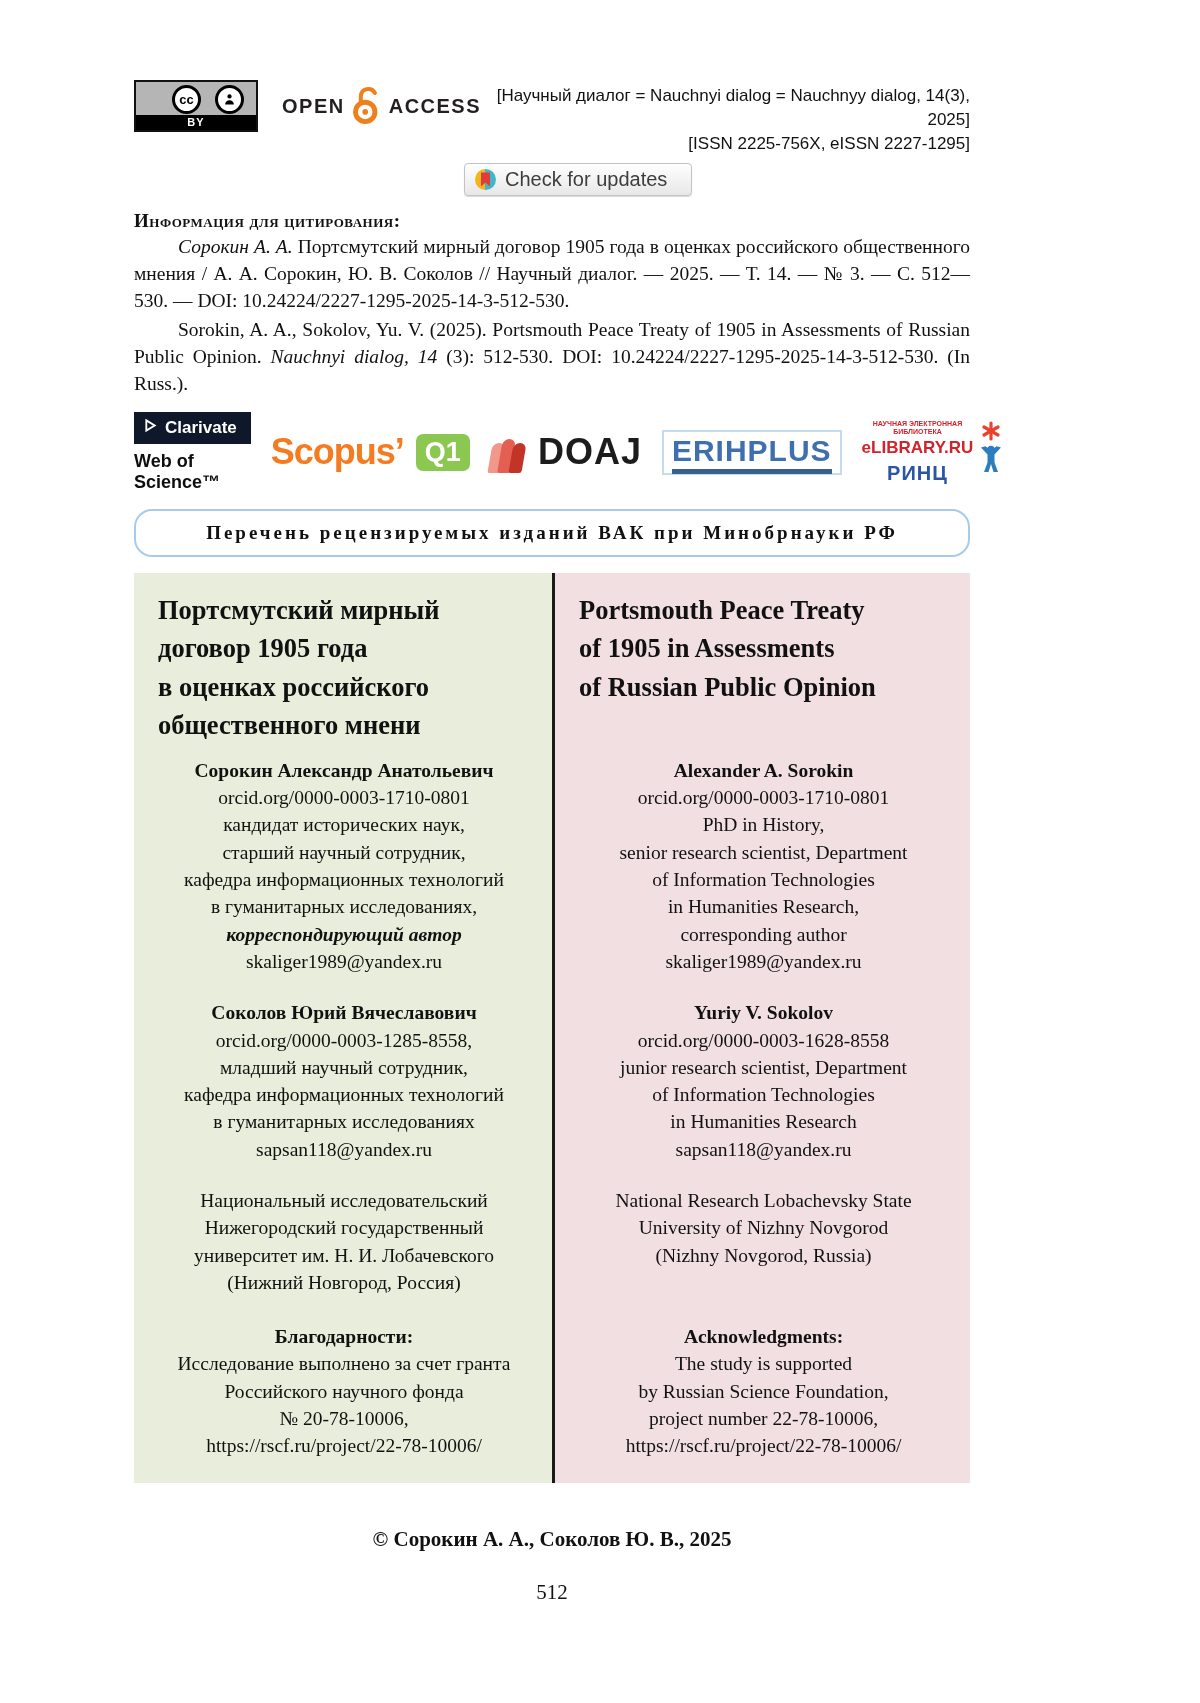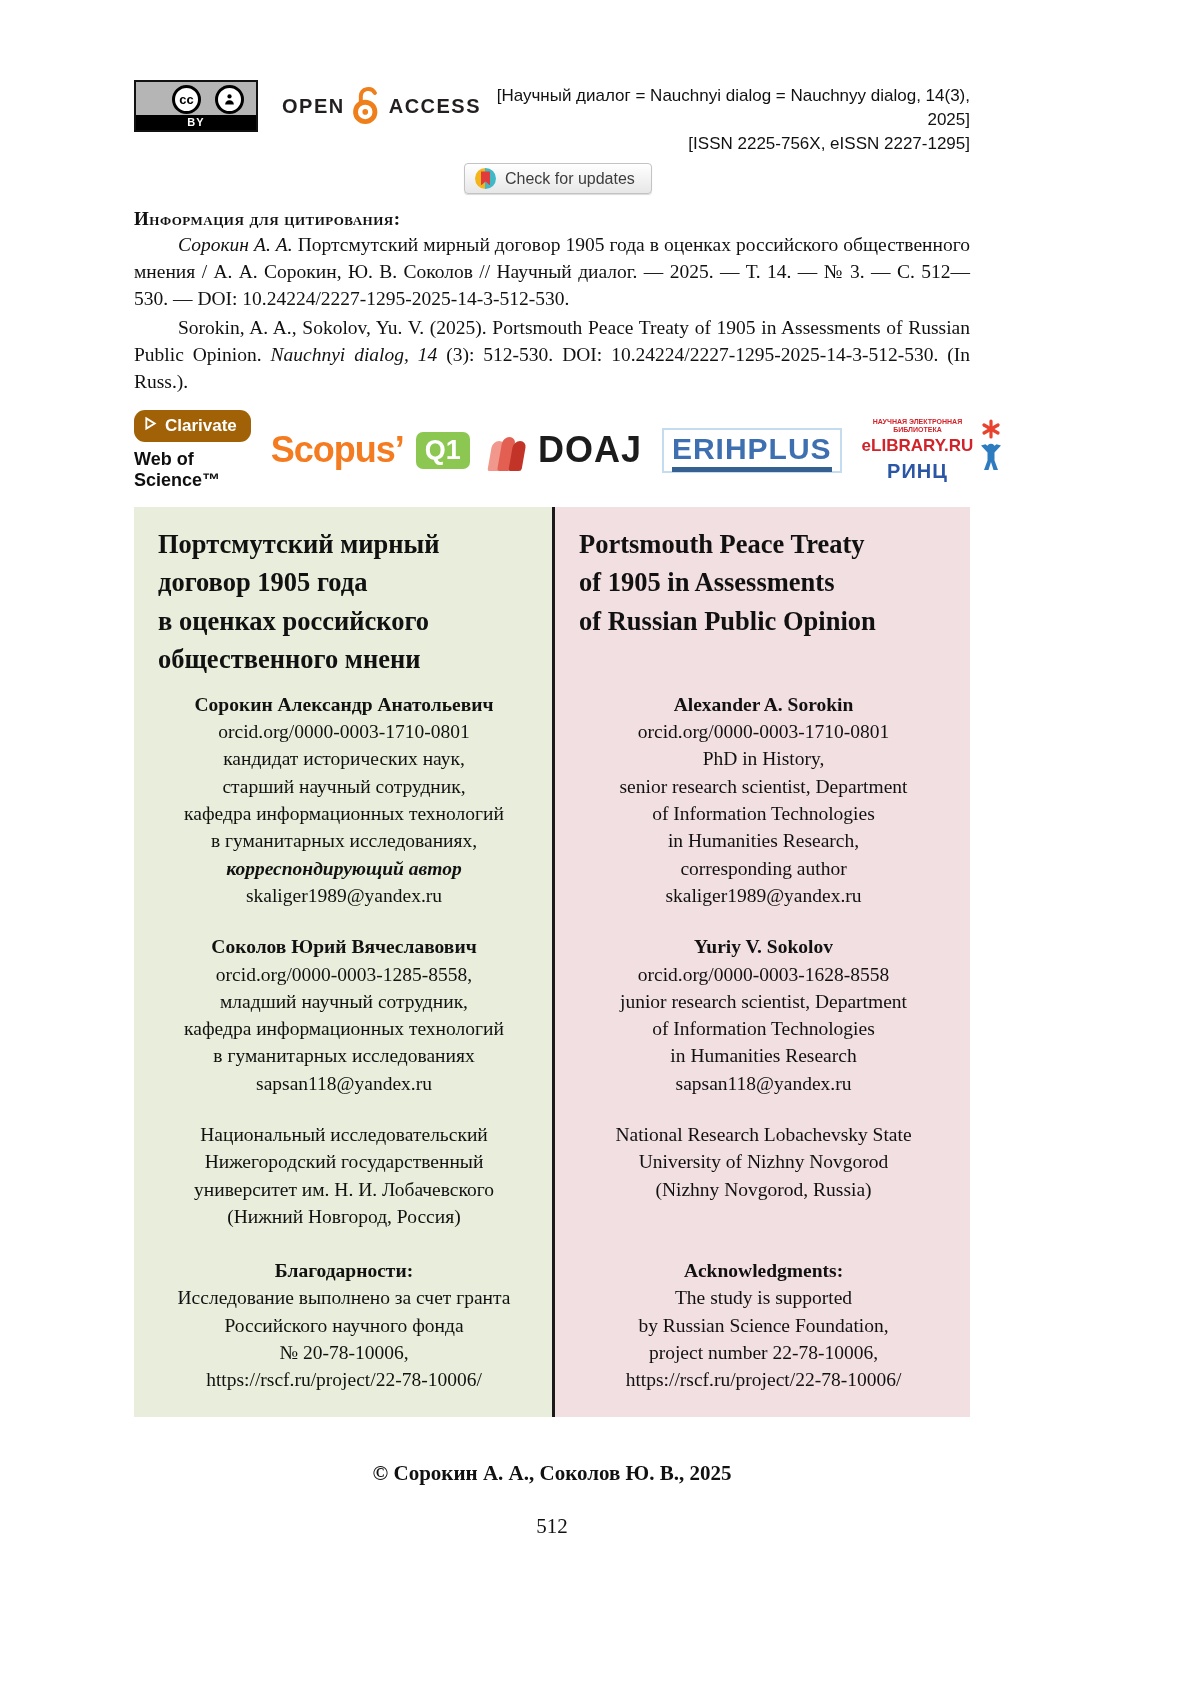--- a/index.html
+++ b/index.html
@@ -13,36 +13,36 @@
   .top{display:flex;justify-content:space-between;align-items:flex-start;}
   .top-left{display:flex;align-items:center;gap:24px;}
   .cc-badge{width:124px;height:52px;background:#b5b5b5;border:2px solid #111;position:relative;box-sizing:border-box;cursor:pointer;}
   .cc-circles{display:flex;justify-content:center;gap:14px;padding-top:3px;padding-left:24px;}
   .cc-circle{width:29px;height:29px;border-radius:50%;background:#fff;border:3px solid #000;box-sizing:border-box;display:flex;align-items:center;justify-content:center;font-family:"Liberation Sans",sans-serif;font-weight:bold;font-size:13px;color:#000;}
   .cc-bar{position:absolute;left:0;right:0;bottom:0;height:15px;background:#000;color:#fff;text-align:center;font-family:"Liberation Sans",sans-serif;font-weight:bold;font-size:11px;line-height:15px;letter-spacing:1px;}
   .oa-logo{display:flex;align-items:center;gap:7px;font-family:"Liberation Sans",sans-serif;font-weight:800;font-size:20px;letter-spacing:1.5px;color:#231f20;}
   .top-right{text-align:right;font-family:"Liberation Sans",sans-serif;font-size:17px;line-height:1.4;color:#111;padding-top:4px;}
 
   .crossmark-row{margin:8px 0 2px 330px;}
-  .crossmark{display:inline-flex;align-items:center;gap:9px;padding:4px 16px 4px 10px;
+  .crossmark{display:inline-flex;align-items:center;gap:9px;padding:4px 24px 4px 10px;
     border:1px solid #c3c3c3;border-radius:4px;background:linear-gradient(#ffffff,#e7e7e7);
-    font-family:"Liberation Sans",sans-serif;font-size:16px;color:#3d3d3d;cursor:pointer;box-shadow:0 1px 1px rgba(0,0,0,.15);}
+    font-family:"Liberation Sans",sans-serif;font-size:20px;color:#3d3d3d;cursor:pointer;box-shadow:0 1px 1px rgba(0,0,0,.15);}
   .cm-icon{width:21px;height:21px;border-radius:50%;background:linear-gradient(90deg,#f2b51c 50%,#40b8c5 50%);position:relative;flex:0 0 auto;}
   .cm-icon::after{content:"";position:absolute;left:6px;top:3px;width:9px;height:14px;background:#e23b3b;
     clip-path:polygon(0 0,100% 0,100% 100%,50% 72%,0 100%);}
 
   
   .cit-head{margin:14px 0 2px;font-size:19px;font-weight:bold;font-variant:small-caps;letter-spacing:.5px;}
   .cit{margin:0 0 2px;font-size:19.5px;line-height:1.38;text-align:justify;text-indent:44px;}
 
   
   .badges{display:flex;align-items:center;gap:20px;margin-top:14px;}
   .wos-stack{display:flex;flex-direction:column;gap:7px;}
-  .clarivate{background:#a16207;color:#fff;display:flex;align-items:flex-end;gap:8px;padding:6px 14px 6px 10px;width:fit-content;
-    font-family:"Liberation Sans",sans-serif;font-weight:bold;font-size:17px;cursor:pointer;border-radius:11px;}
+  .clarivate{background:#0f172a;color:#fff;display:flex;align-items:flex-end;gap:8px;padding:6px 14px 6px 10px;width:fit-content;
+    font-family:"Liberation Sans",sans-serif;font-weight:bold;font-size:17px;cursor:pointer;}
   .wos{font-family:"Liberation Sans",sans-serif;font-weight:700;font-size:18px;color:#0e0e0e;cursor:pointer;}
   .scopus-row{display:flex;align-items:center;gap:12px;cursor:pointer;}
   .scopus{color:#f47b20;font-family:"Liberation Sans",sans-serif;font-weight:bold;font-size:36px;letter-spacing:-1px;}
   .q1{background:#8cc751;color:#fff;font-family:"Liberation Sans",sans-serif;font-weight:bold;font-size:27px;padding:3px 9px;border-radius:7px;}
   .doaj{display:flex;align-items:flex-end;gap:8px;font-family:"Liberation Sans",sans-serif;font-weight:800;font-size:36px;color:#1c1c1c;letter-spacing:1px;cursor:pointer;}
   .doaj-icon{position:relative;width:40px;height:36px;flex:0 0 auto;}
   .doaj-icon i{position:absolute;bottom:0;width:13px;height:30px;border-radius:10px 10px 4px 4px;transform:skewX(-10deg);}
   .doaj-icon i:nth-child(1){left:0;background:#f2978b;}
   .doaj-icon i:nth-child(2){left:10px;background:#e25f52;height:34px;}
   .doaj-icon i:nth-child(3){left:21px;background:#c13427;}
@@ -170,20 +170,23 @@
           </g>
           <g fill="#2e7cc0">
             <circle cx="12" cy="30" r="4.2"></circle>
             <path d="M2 27.5 l4.5 -1.2 5.5 4.5 5.5 -4.5 4.5 1.2 -6.5 7 v8 l3.5 9.5 h-4.5 l-2.5 -8 -2.5 8 h-4.5 l3.5 -9.5 v-8 z"></path>
           </g>
         </svg>
       </span>
     </div>
   </section>
 
+  <div class="vak-box">
+    <span>Перечень рецензируемых изданий ВАК при Минобрнауки РФ</span>
+  </div>
 
   <section class="columns">
 
     <div class="col col-left">
       <h1 class="col-title">Портсмутский мирный
 договор 1905 года
 в оценках российского
 общественного мнени</h1>
       <div class="blk">
         <div class="author-name">Сорокин Александр Анатольевич</div>

